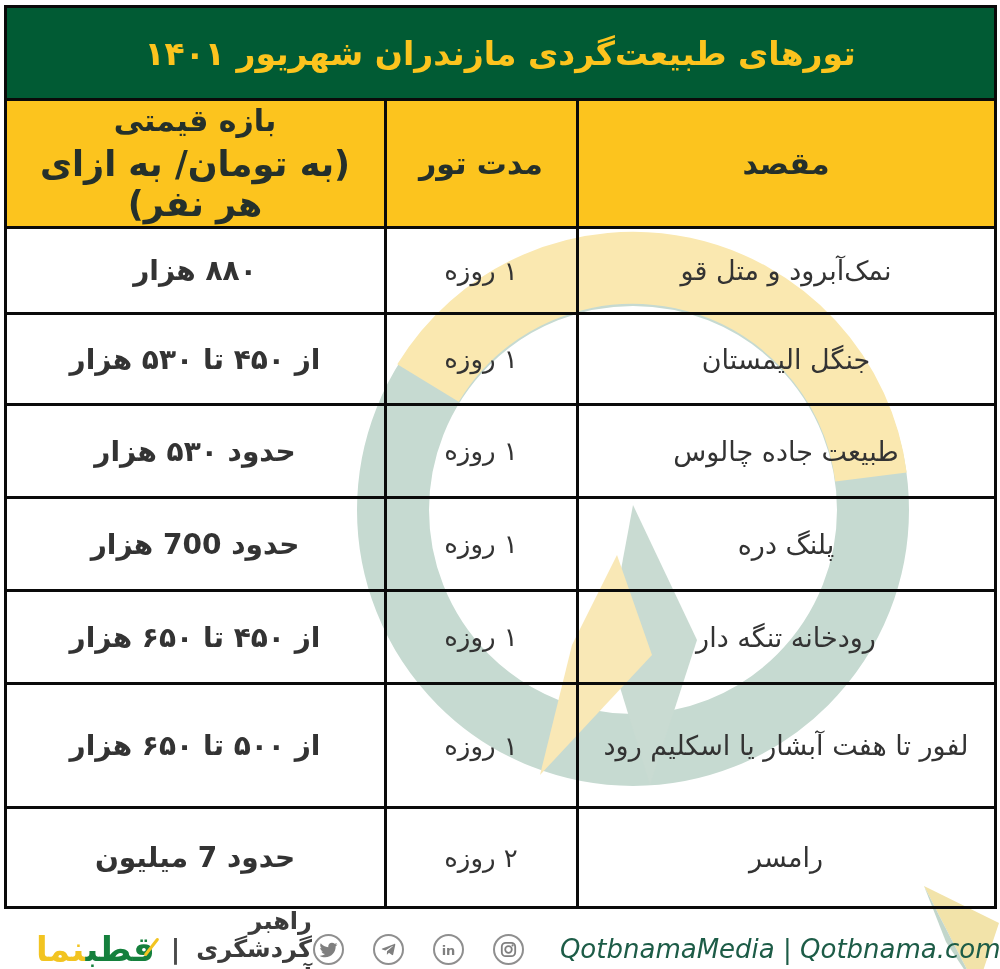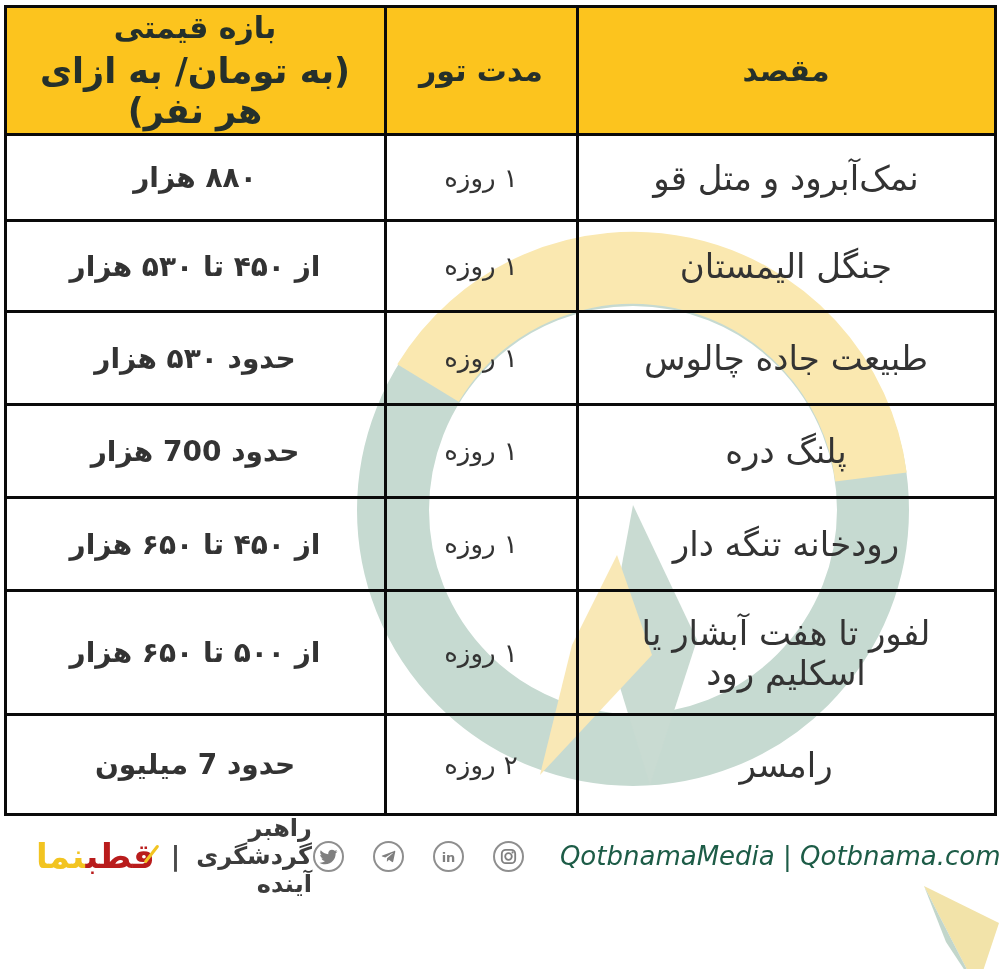--- a/index.html
+++ b/index.html
@@ -19,33 +19,33 @@
     background:transparent;color:#333333;padding:2px 8px;
   }
   tr.title-row td{
     background:#015B34;color:#FCC41E;font-size:33px;font-weight:bold;height:86px;
     letter-spacing:0.5px;
   }
   tr.header-row th{
     background:#FCC41E;color:#25302b;font-size:30px;font-weight:bold;height:108px;
   }
   tr.header-row .sub{font-size:35px;margin-top:6px;}
-  td.dest{font-size:34px;color:#3a3a3a;margin-left:22px;}
+  td.dest{font-size:27px;color:#3a3a3a;margin-left:22px;}
   td.dur{font-size:26px;color:#3a3a3a;}
   td.price{font-size:28px;font-weight:bold;color:#2b2b2b;}
   tr.r1{height:86px;} tr.r2{height:91px;} tr.r3{height:93px;} tr.r4{height:93px;}
   tr.r5{height:93px;} tr.r6{height:124px;} tr.r7{height:100px;}
 
   .footer{
     height:80px;display:flex;align-items:center;justify-content:space-between;
     padding:0 30px 0 36px;
   }
   .brand{display:flex;align-items:center;gap:16px;}
   .logo{position:relative;font-size:34px;font-weight:bold;direction:rtl;line-height:1;}
-  .logo .lg{color:#b91c1c;}
+  .logo .lg{color:#15803d;}
   .logo .ly{color:#F2C421;margin-top:8px;}
   .logo .slash{
     position:absolute;right:2px;top:4px;width:3px;height:22px;background:#F2C421;
     transform:rotate(38deg);border-radius:2px;
   }
   .pipe{font-size:26px;color:#4a4a4a;font-weight:bold;}
   .tagline{font-size:24px;color:#3c3c3c;font-weight:bold;direction:rtl;}
   .social{display:flex;align-items:center;gap:27px;margin-right:42px;}
   .social .txt{font-size:26px;color:#1D5C47;margin-left:8px;white-space:nowrap;font-style:italic;}
   .icn{display:block;}
@@ -67,20 +67,23 @@
 
   <div class="content">
 
     <table class="tours">
       <colgroup>
           <col style="width:418px">
           <col style="width:192px">
           <col style="width:380px">
         </colgroup>
       <tbody>
+          <tr class="title-row">
+        <td colspan="3">تورهای طبیعت‌گردی مازندران شهریور ۱۴۰۱</td>
+      </tr>
       <tr class="header-row">
         <th>مقصد</th>
         <th>مدت تور</th>
         <th>
           <div>بازه قیمتی</div>
           <div class="sub">(به تومان/ به ازای هر نفر)</div>
         </th>
       </tr>
       <tr class="r1">
         <td class="dest">نمک‌آبرود و متل قو</td>

